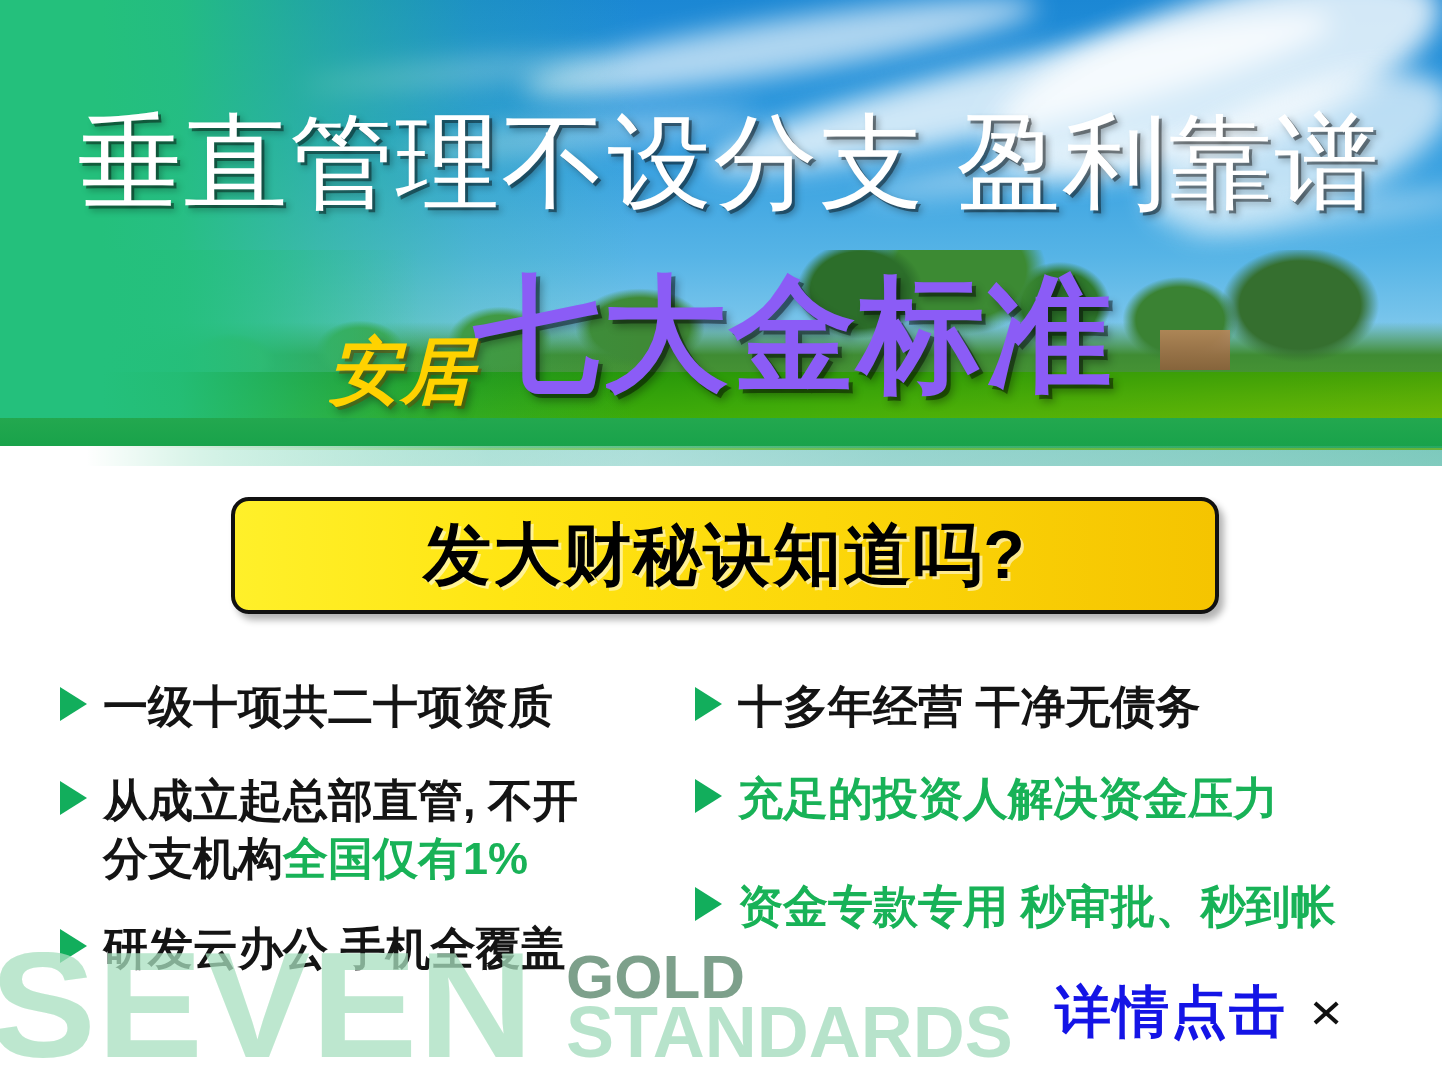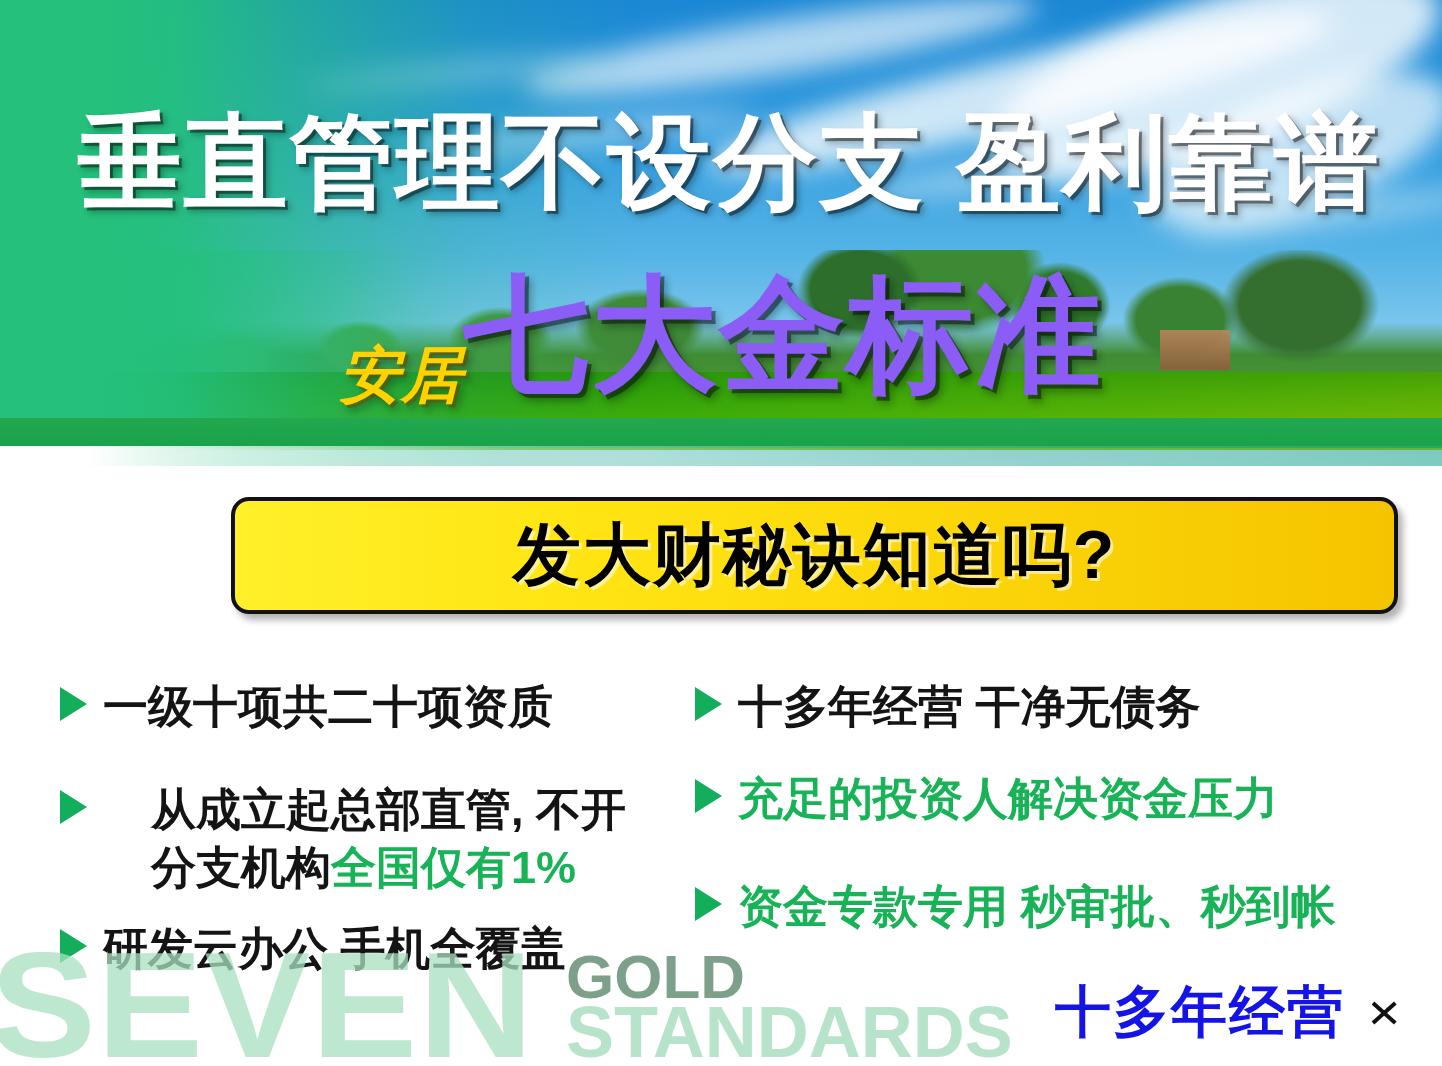--- a/index.html
+++ b/index.html
@@ -97,40 +97,40 @@
   }
 
   
   .hero-title {
     position: absolute;
     left: 0; right: 0;
     top: 110px;
     text-align: center;
     font-size: 104px;
     line-height: 1;
-    font-weight: 700;
+    font-weight: 400;
     color: #ffffff;
     letter-spacing: 2px;
     white-space: nowrap;
     text-shadow:
       3px 3px 0 rgba(0,0,0,.42),
       5px 5px 7px rgba(0,0,0,.30);
     margin-left: 16px;
   }
   .hero-sub {
     position: absolute;
     left: 0; right: 0;
     top: 272px;
     text-align: center;
     white-space: nowrap;
     line-height: 1;
   }
   .hero-sub .kicker {
     display: inline-block;
-    font-size: 61px;
+    font-size: 72px;
     font-weight: 700;
     font-style: italic;
     color: #ffd200;
     letter-spacing: 1px;
     transform: translateY(18px);
     text-shadow:
       3px 3px 0 rgba(110,70,0,.5),
       5px 6px 8px rgba(0,0,0,.35);
   }
   .hero-sub .big {
@@ -141,21 +141,21 @@
     letter-spacing: 2px;
     text-shadow:
       4px 4px 0 rgba(0,0,0,.42),
       6px 7px 9px rgba(0,0,0,.32);
   }
 
   
   .banner {
     position: absolute;
     left: 231px; top: 497px;
-    width: 1167px; height: 117px;
+    width: 988px; height: 117px;
     border: 4px solid #111111;
     border-radius: 18px;
     box-sizing: border-box;
     background: linear-gradient(to right, #fff02a 0%, #ffe513 28%, #fcd70a 60%, #f5c400 100%);
     box-shadow: 5px 6px 7px rgba(0,0,0,.30);
     display: flex;
     align-items: center;
     justify-content: center;
   }
   .banner-text {
@@ -201,21 +201,21 @@
     font-weight: 700;
     line-height: 58px;
     color: #141414;
     letter-spacing: 0px;
   }
   .btxt.green { color: #18b257; }
   .hl { color: #18b257; }
 
   
   .lb1 { top: 18px;  left: 0; }
-  .lb2 { top: 121px; left: 0; gap: 48px; }
+  .lb2 { top: 112px; left: 0; }
   .lb3 { top: 260px; left: 0; }
   
   .rb1 { top: 18px;  left: 0; }
   .rb2 { top: 110px; left: 0; justify-content: center; }
   .rb3 { top: 218px; left: 0; }
 
   
   .wm {
     position: absolute;
     left: 0; top: 952px;
@@ -364,15 +364,15 @@
   </div>
 </div>
 
 <div class="wm">
   <div class="wm-seven">SEVEN</div>
   <div class="wm-gold">GOLD</div>
   <div class="wm-std">STANDARDS</div>
 </div>
 
 <div class="cta">
-  <span class="cta-text">十多年经营</span>
+  <span class="cta-text">详情点击</span>
   <span class="cta-chev"></span>
 </div>
 
 </body></html>

